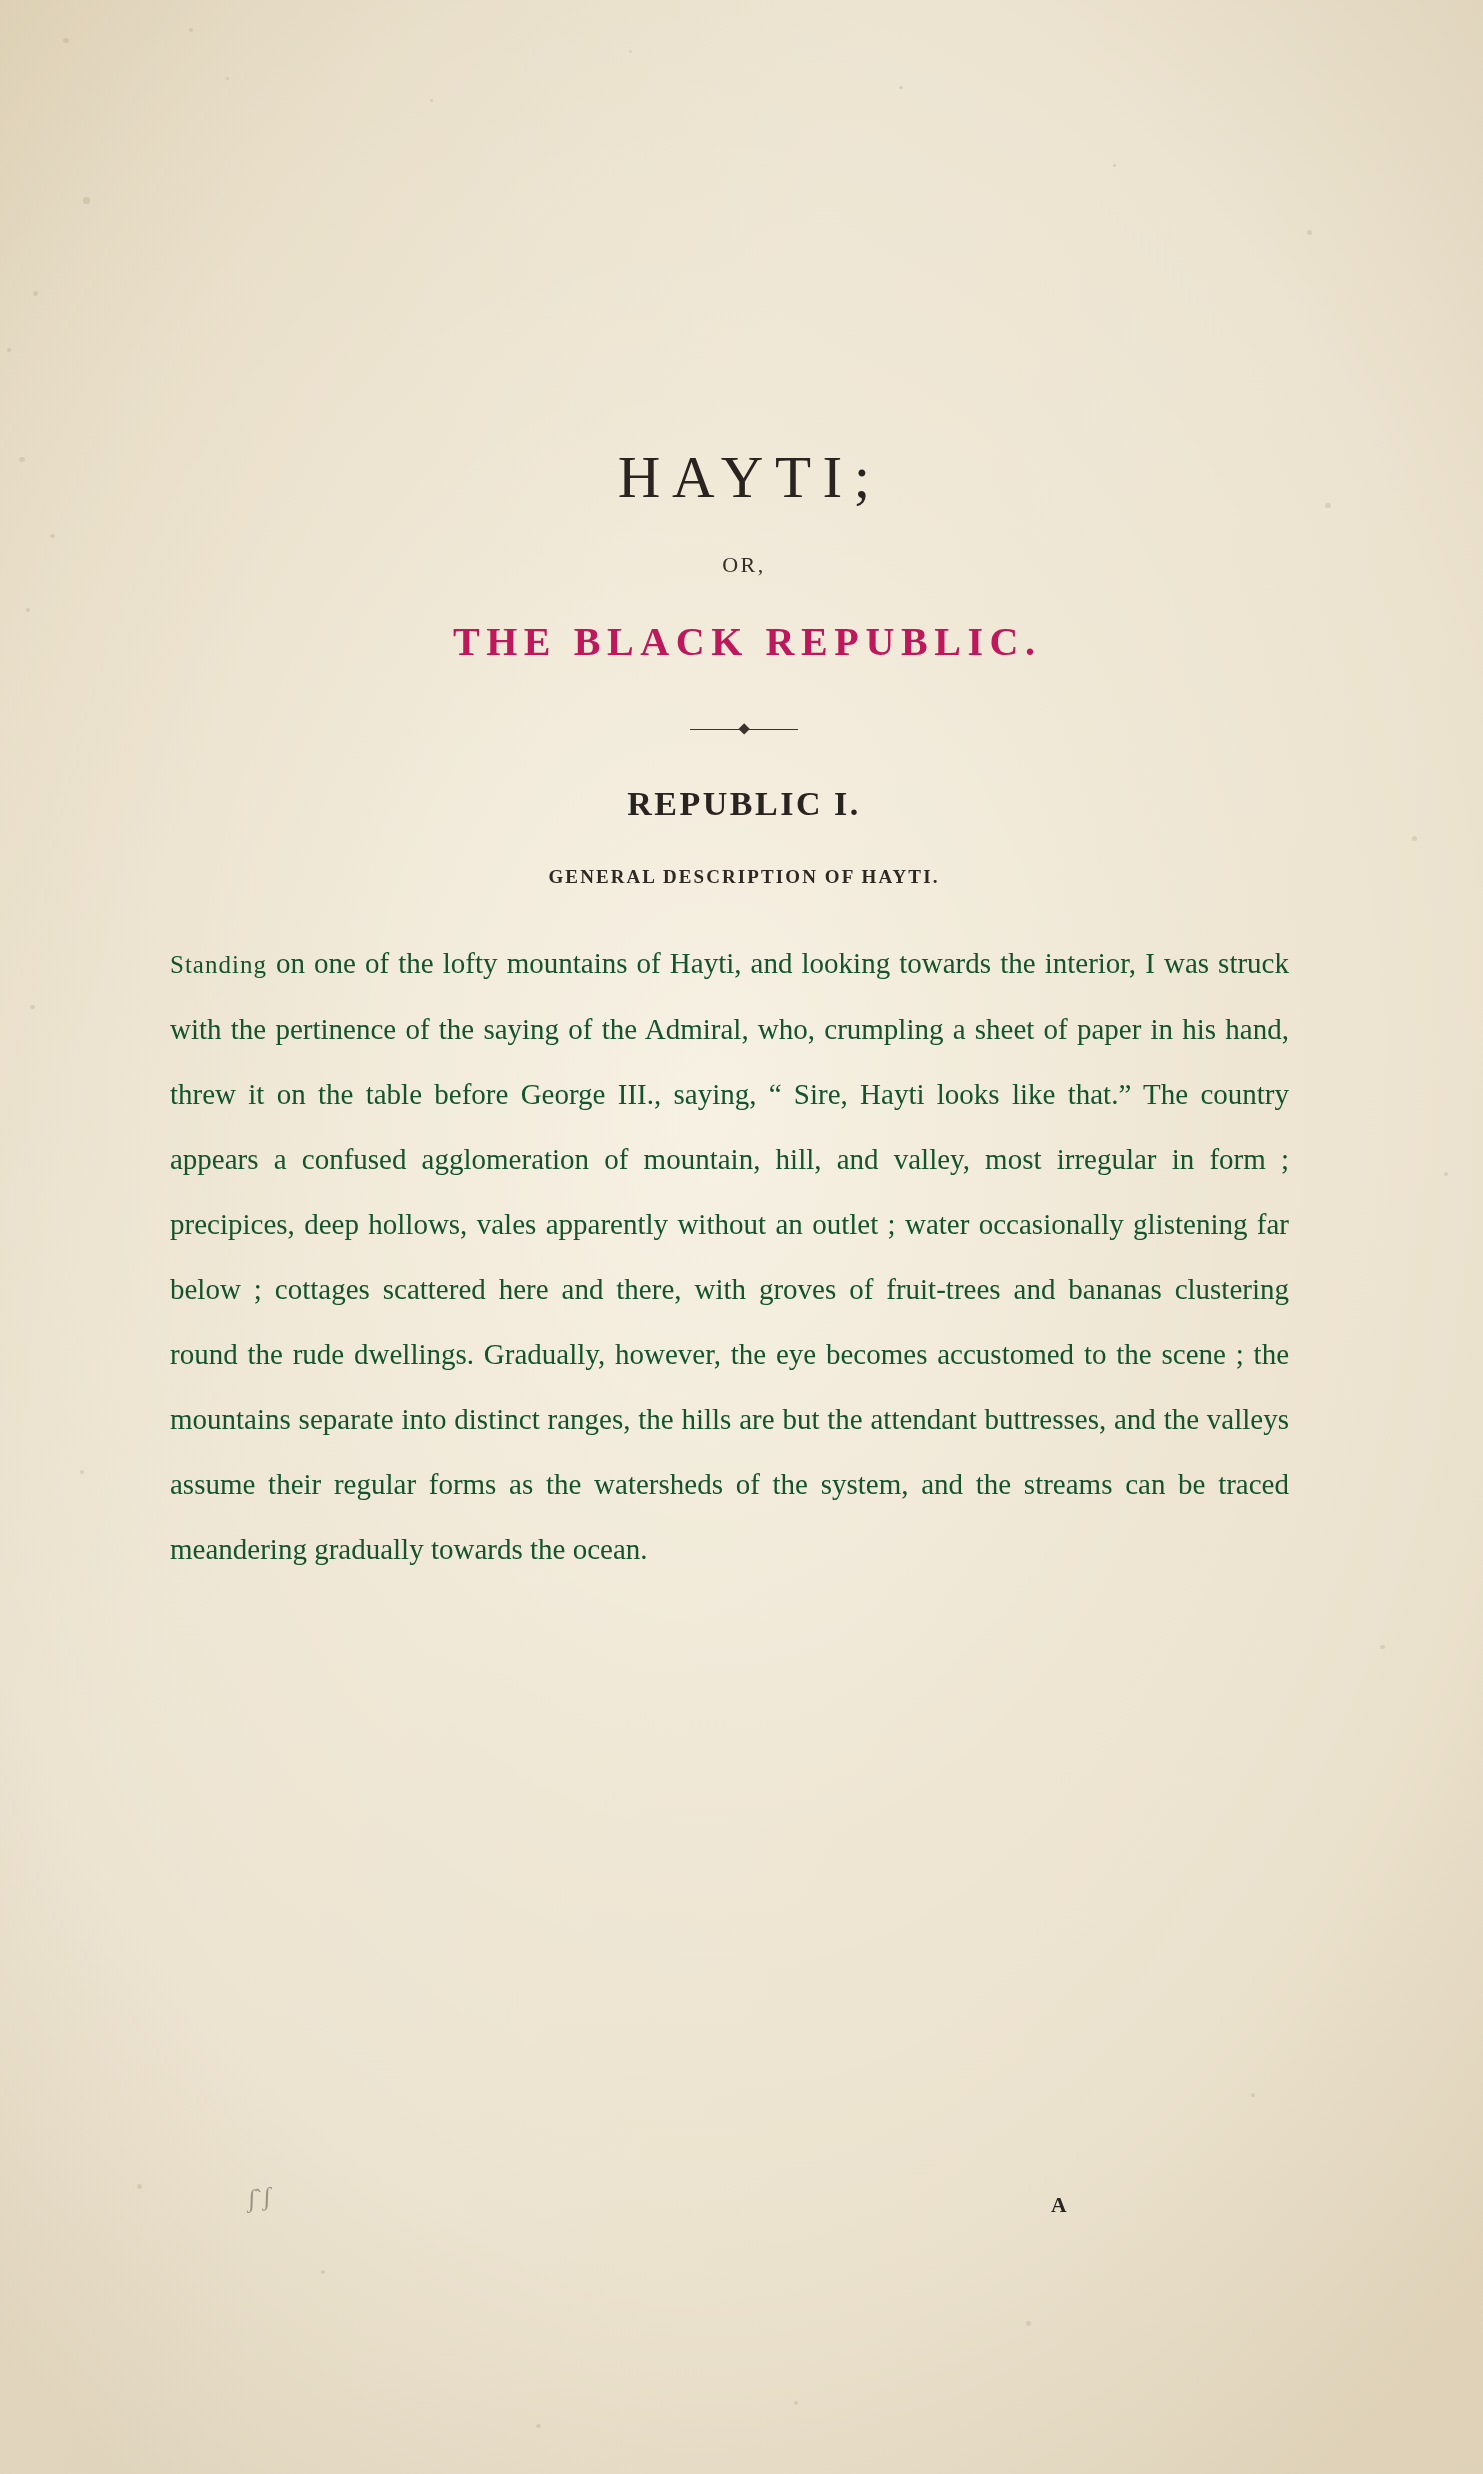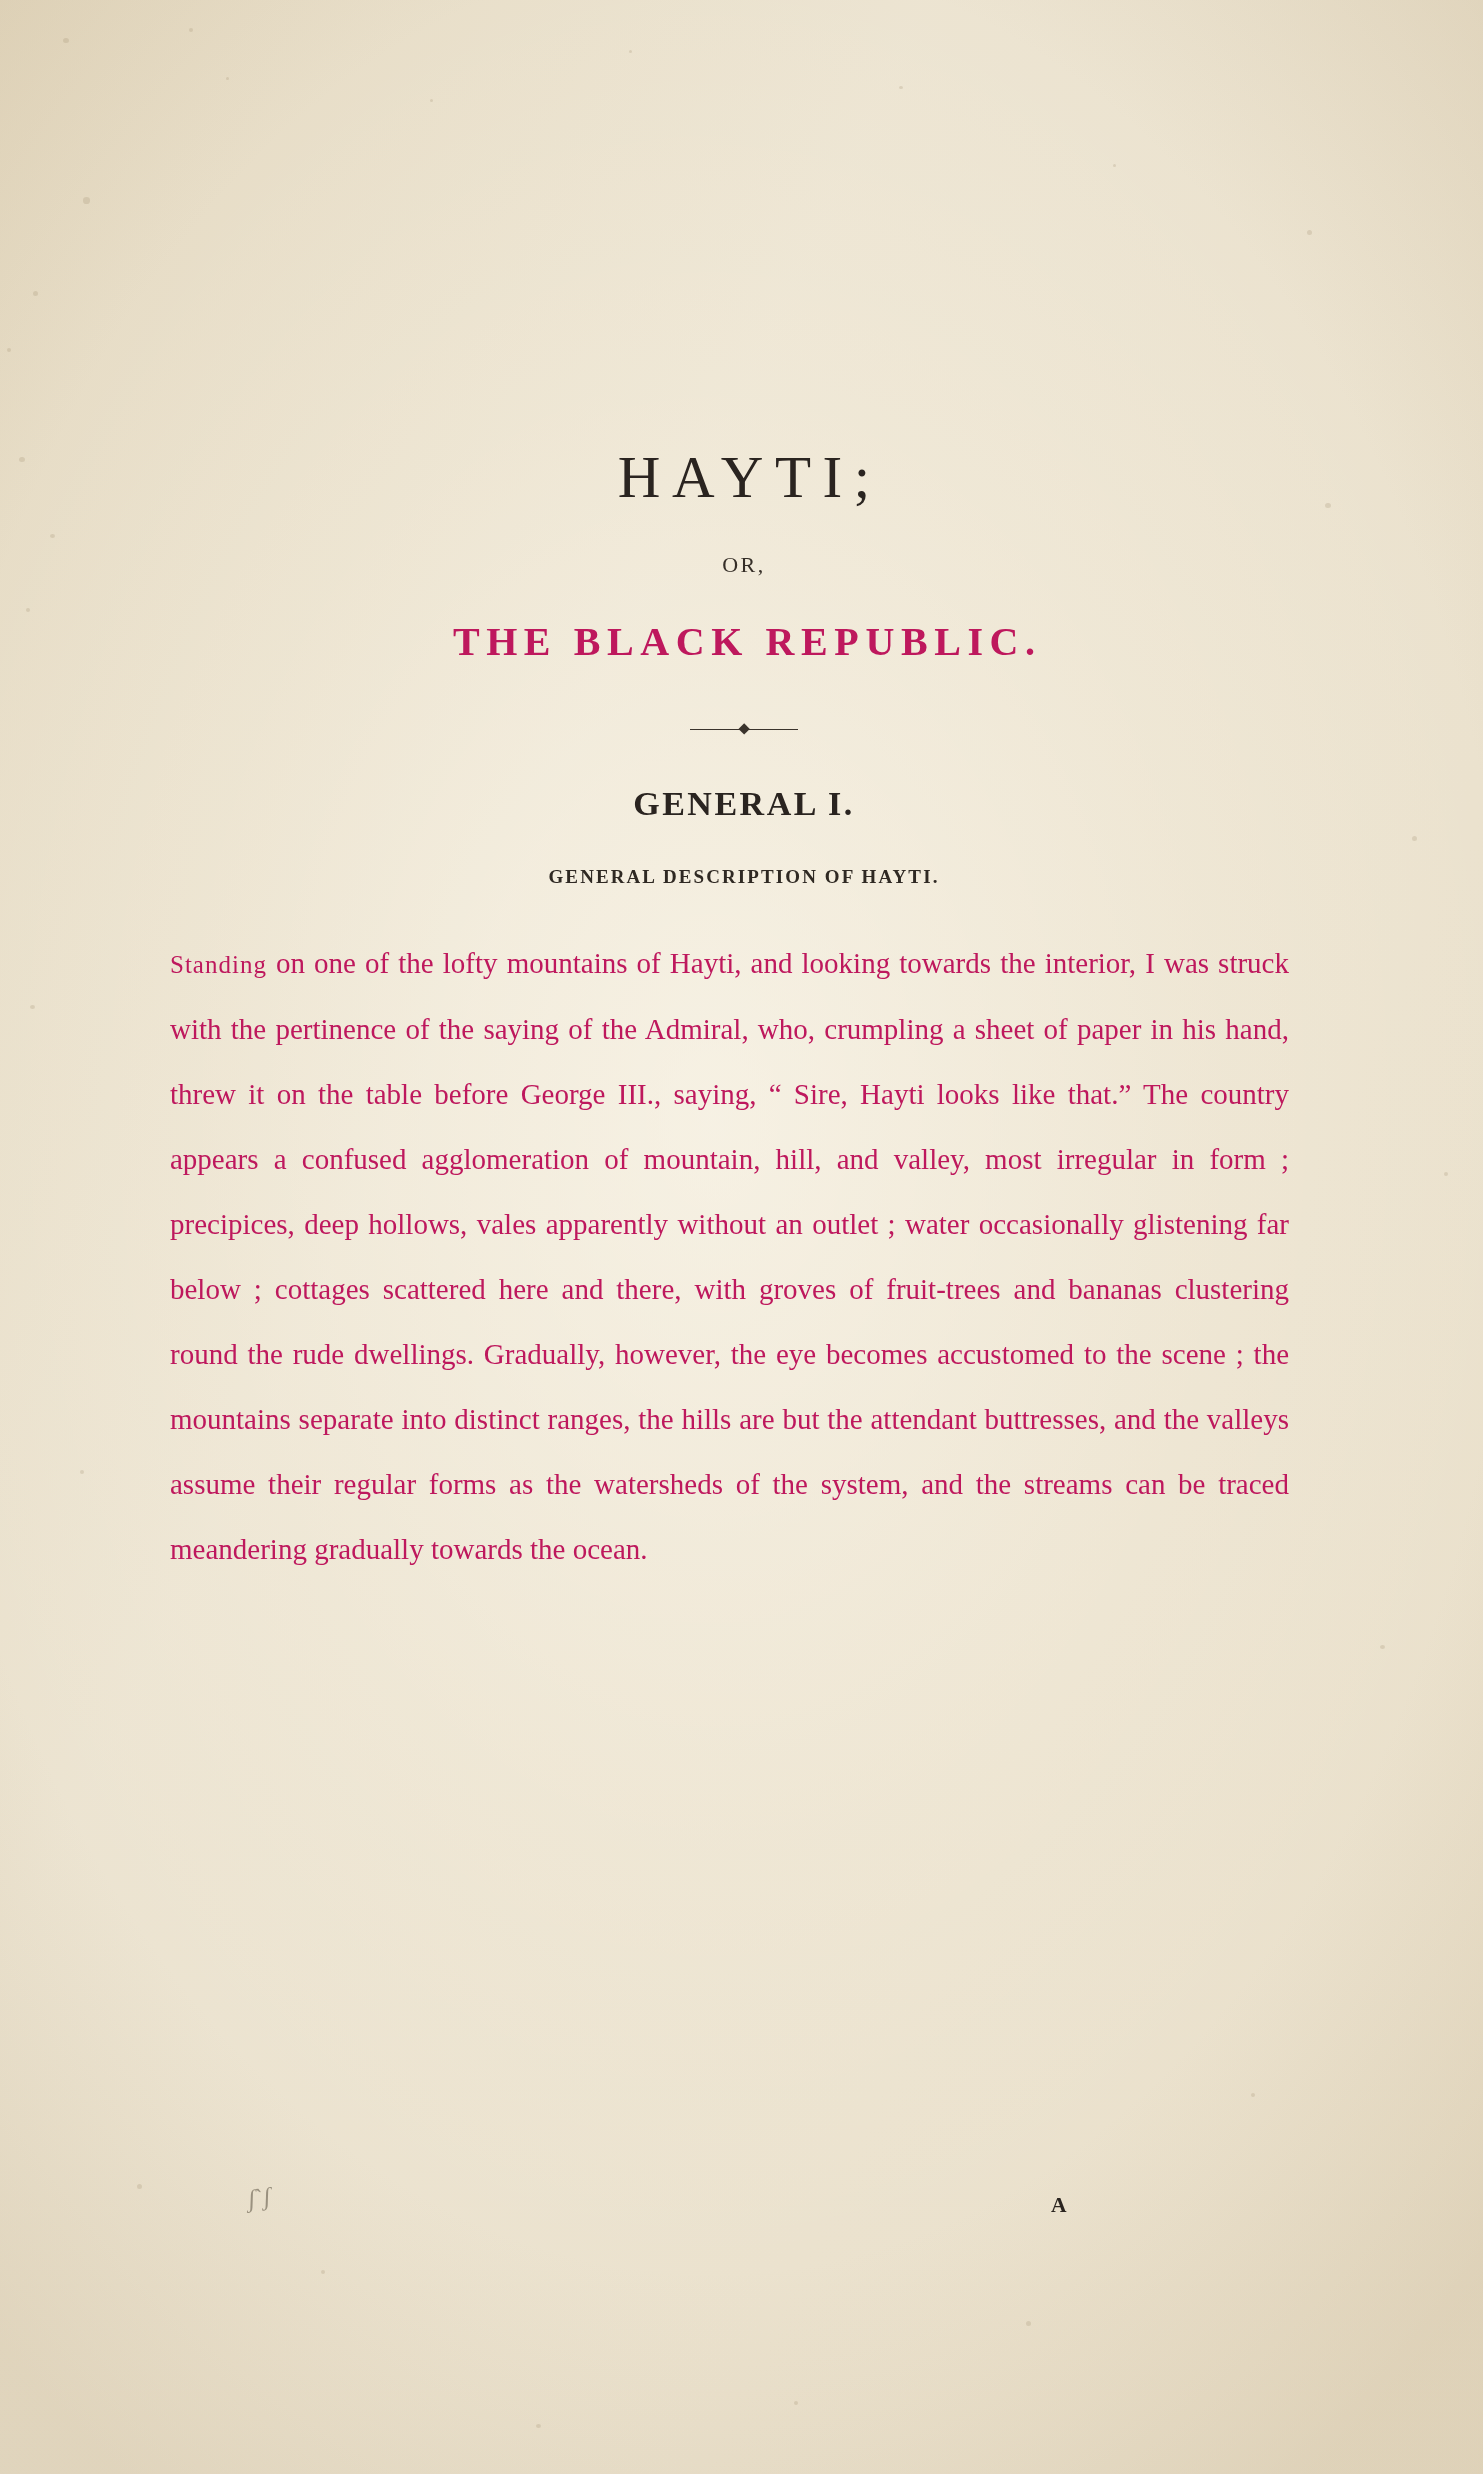--- a/index.html
+++ b/index.html
@@ -117,21 +117,21 @@
     letter-spacing: 2.1px;
     margin-top: 43px;
     color: #2f2923;
   }
 
   .body-text {
     margin-top: 43px;
     font-size: 29px;
     line-height: 65px;
     text-align: justify;
-    color: #be185d;
+    color: #14532d;
     width: 1119px;
     margin-left: 5px;
     hyphens: manual;
   }
   .body-text .smallcaps {
     font-size: 25px;
     letter-spacing: 1px;
   }
 
   .sig {
@@ -193,21 +193,21 @@
   <div class="content">
 
     <h1 class="title-main">HAYTI;</h1>
 
     <div class="title-or">OR,</div>
 
     <h2 class="title-sub">THE BLACK REPUBLIC.</h2>
 
     <div class="rule"></div>
 
-    <h3 class="chapter">GENERAL I.</h3>
+    <h3 class="chapter">REPUBLIC I.</h3>
 
     <h4 class="chapter-sub">GENERAL DESCRIPTION OF HAYTI.</h4>
 
     <p class="body-text"><span class="smallcaps">Standing</span><span> on one of the lofty mountains of Hayti, and looking towards the interior, I was struck with the pertinence of the saying of the Admiral, who, crumpling a sheet of paper in his hand, threw it on the table before George III., saying, “ Sire, Hayti looks like that.” The country appears a confused agglomeration of mountain, hill, and valley, most irregular in form ; precipices, deep hollows, vales apparently without an outlet ; water occasionally glistening far below ; cottages scattered here and there, with groves of fruit-trees and bananas clustering round the rude dwellings. Gradually, however, the eye becomes accustomed to the scene ; the mountains separate into distinct ranges, the hills are but the attendant buttresses, and the valleys assume their regular forms as the watersheds of the system, and the streams can be traced meandering gradually towards the ocean.</span></p>
 
   </div>
 
   <div class="pencil-mark">ʃˋʃ</div>
   <div class="sig">A</div>
 </div>

